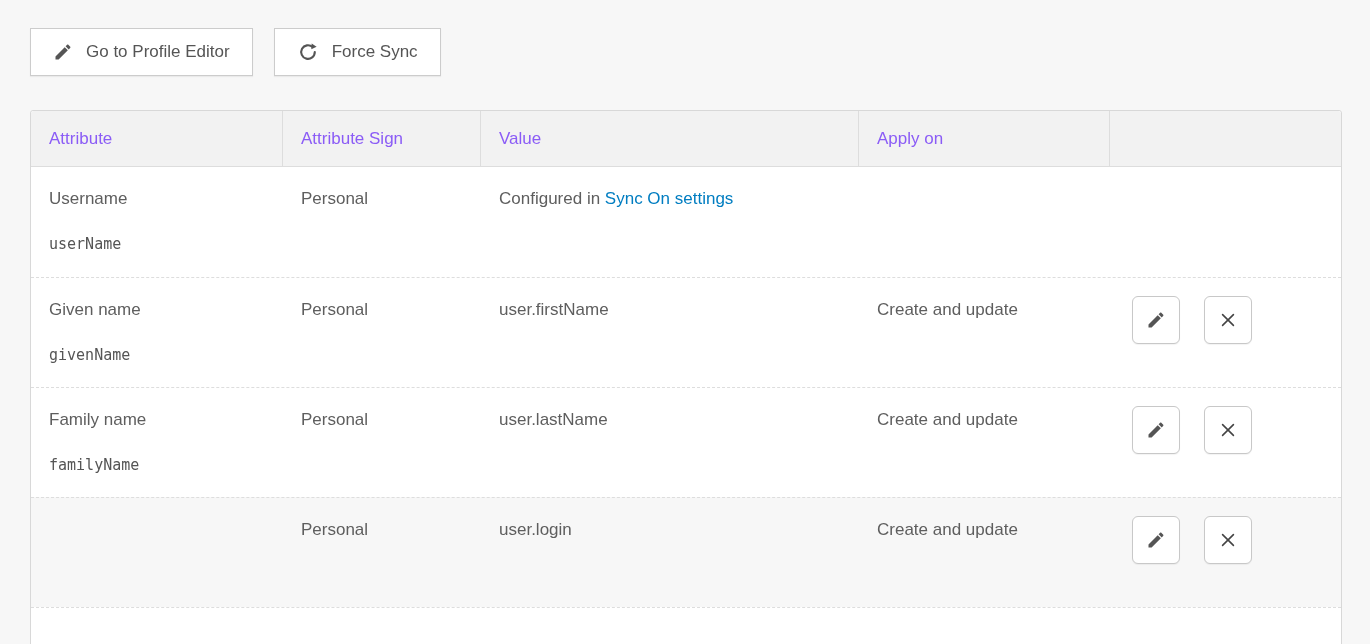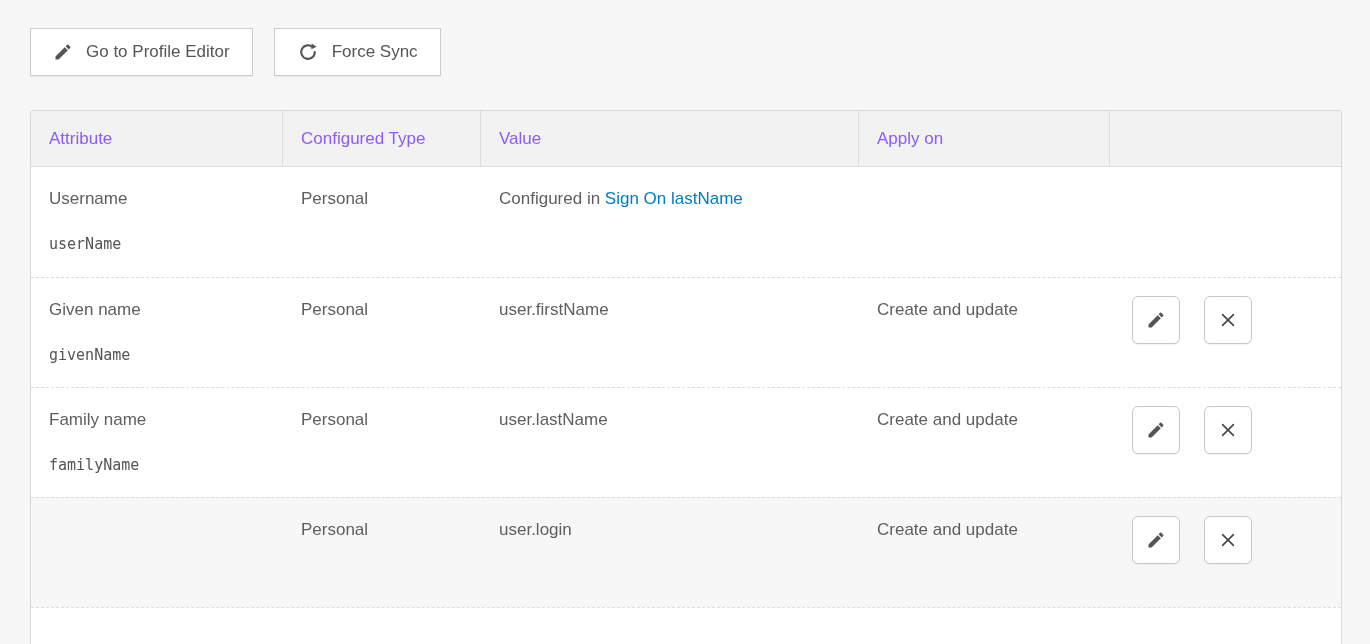--- a/index.html
+++ b/index.html
@@ -140,34 +140,34 @@
         <path d="M16 2.6 L21.4 6.2 L15.6 8.9 Z" fill="#555555"></path>
       </svg>
     </span>
     <span>Force Sync</span>
   </button>
 </div>
 
 <div class="attr-table">
   <div class="thead">
     <div class="th w-attr">Attribute</div>
-    <div class="th w-type">Configured Type</div>
+    <div class="th w-type">Attribute Sign</div>
     <div class="th w-value">Value</div>
     <div class="th w-apply">Apply on</div>
     <div class="th w-actions"></div>
   </div>
 
   <div class="tr">
     <div class="td w-attr">
       <div class="attr-label">Username</div>
       <div class="attr-name">userName</div>
     </div>
     <div class="td w-type">Personal</div>
     <div class="td w-value">
-      <span>Configured in </span><a class="link">Sign On lastName</a>
+      <span>Configured in </span><a class="link">Sync On settings</a>
     </div>
     <div class="td w-apply"></div>
     <div class="td w-actions"></div>
   </div>
 
   <div class="tr">
     <div class="td w-attr">
       <div class="attr-label">Given name</div>
       <div class="attr-name">givenName</div>
     </div>

